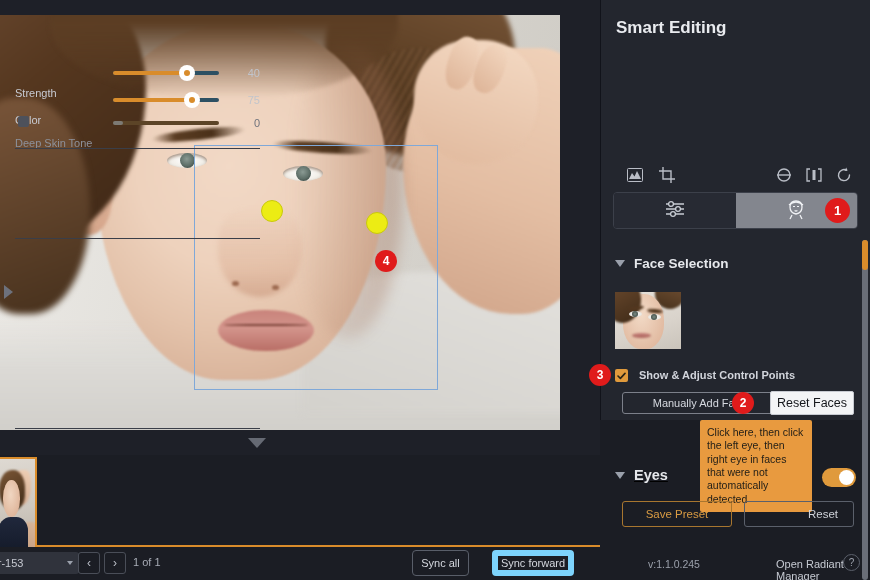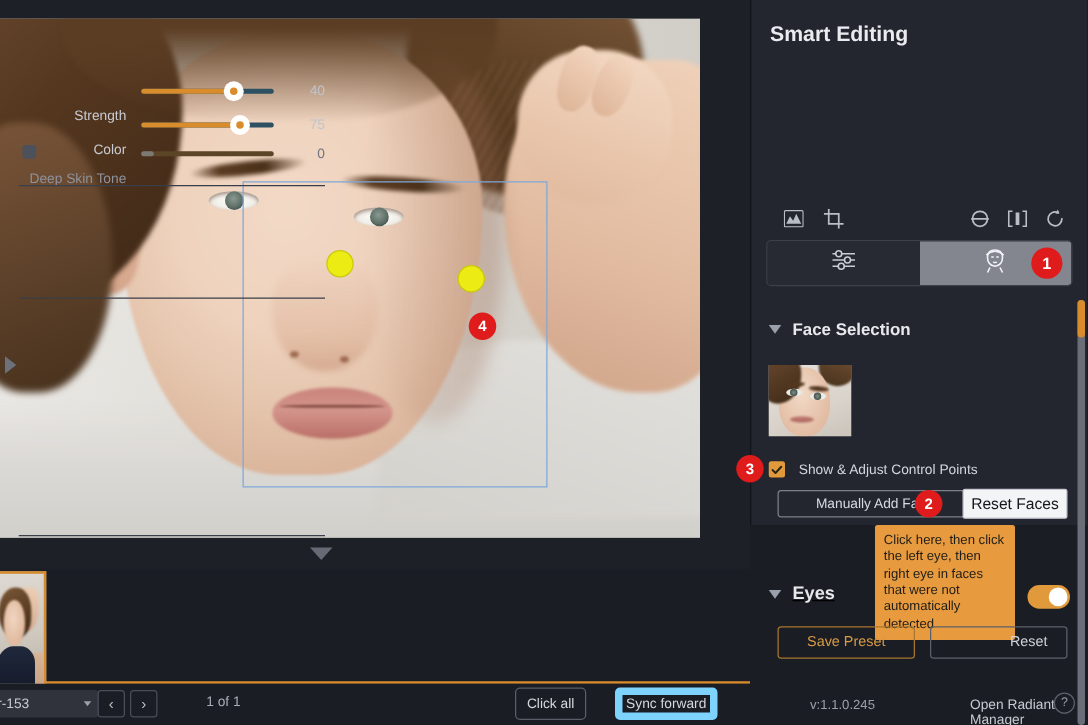--- a/index.html
+++ b/index.html
@@ -221,21 +221,21 @@
   }
   .nav-btn {
     width: 22px; height: 22px; border: 1px solid #4a4e58; border-radius: 3px;
     color: #b9bdc6; font-size: 12px; display:flex; align-items:center; justify-content:center;
     background: transparent; cursor: pointer;
   }
   #nav-prev { position:absolute; left: 78px; top: 5px; }
   #nav-next { position:absolute; left: 104px; top: 5px; }
   #page-count {
     position:absolute; left: 133px; top: 9px;
-    color: #a8acb6; font-size: 11px; margin-left: 32px;
+    color: #a8acb6; font-size: 11px;
   }
   .sync-btn {
     position: absolute; top: 550px; height: 26px; width: 56px;
     border-radius: 4px; font-size: 11px; color: #d4d7de;
     display:flex; align-items:center; justify-content:center; cursor:pointer;
     background: transparent;
   }
   #sync-all { left: 412px; border: 1px solid #595e69; width: 57px; }
   #sync-forward { left: 492px; border: 6px solid #7dd3fc; width: 82px; }
 
@@ -257,21 +257,21 @@
   
   .slider-row {
     position:absolute; left: 15px; width: 245px; height: 22px;
     display:flex; align-items:center;
   }
   #row-strength { top: 62px; }
   #row-color    { top: 89px; }
   #row-deep     { top: 112px; }
   .slider-label {
     font-size: 11px; color: #c8cbd3;
-    width: 100px; text-align: right; padding-right: 12px; margin-top: 40px;
+    width: 100px; text-align: left; padding-right: 12px; margin-top: 40px;
   }
   .slider-label.dim { color: #8d919b; }
   .chk {
     position:absolute; left: 3px; top: 4px; width: 11px; height: 11px;
     border-radius: 2px; background: #4d515b;
   }
   .slider-track {
     position: relative; width: 108px; height: 4px; border-radius: 2px;
     background: #2d5063; cursor: pointer;
   }
@@ -349,21 +349,21 @@
   #face-thumb .f-brow { position:absolute; height:4px; background:#53371f; border-radius:50%; filter:blur(.8px); }
   #face-thumb .f-eye { position:absolute; width:13px;height:6px; border-radius:50%;
     background: radial-gradient(ellipse,#ffffff,#ddd8cf); filter:blur(.3px); }
   #face-thumb .f-iris { position:absolute; width:6px;height:6px;border-radius:50%;
     background: radial-gradient(circle,#7b8c85,#323a35); }
   #face-thumb .f-lips { position:absolute; left:26%; top:72%; width:28%; height:9%;
     background: linear-gradient(180deg,#c5817a,#ab645c); border-radius:50%; filter:blur(.8px); }
 
   
   #cp-row {
-    position:absolute; left: 615px; top: 369px; display:flex; align-items:center;
+    position:absolute; left: 615px; top: 369px; display:flex; align-items:flex-start;font-weight:bold;
   }
   #cp-checkbox {
     width: 13px; height: 13px; border-radius: 2px; background: #e09a3c;
     display:flex; align-items:center; justify-content:center; cursor:pointer;
     margin-right: 11px;
   }
   #cp-checkbox svg { display:block; }
   #cp-label { font-size: 11px; color: #d2d5dc; }
 
   
@@ -496,21 +496,21 @@
     <div id="bottom-bar">
       <div id="user-select">
         <span>user-153</span>
         <span class="caret"></span>
       </div>
       <div id="nav-prev" class="nav-btn">‹</div>
       <div id="nav-next" class="nav-btn">›</div>
       <div id="page-count">1 of 1</div>
     </div>
 
-    <div id="sync-all" class="sync-btn">Click all</div>
+    <div id="sync-all" class="sync-btn">Sync all</div>
     <div id="sync-forward" class="sync-btn">Sync forward</div>
   </div>
 
   <div id="right-panel">
     <div id="panel-title">Smart Editing</div>
   </div>
 
   <div id="panel-collapse"></div>
 
   <div id="row-strength" class="slider-row">

